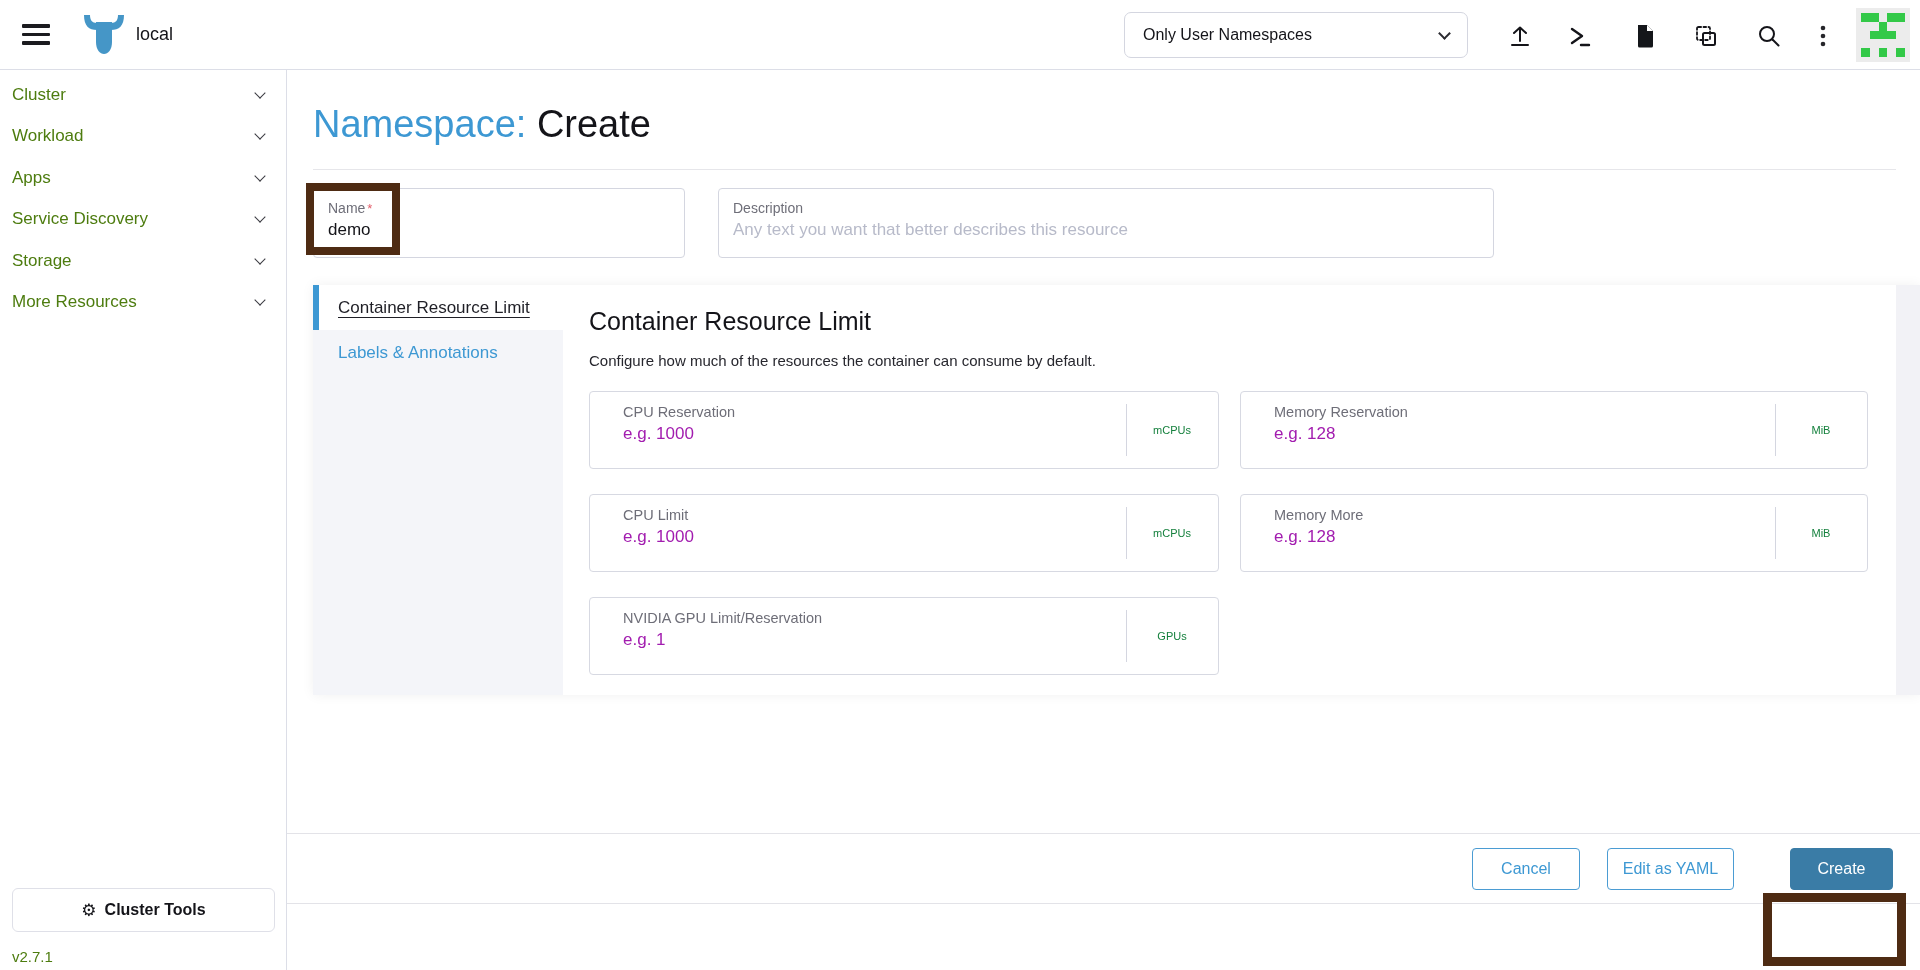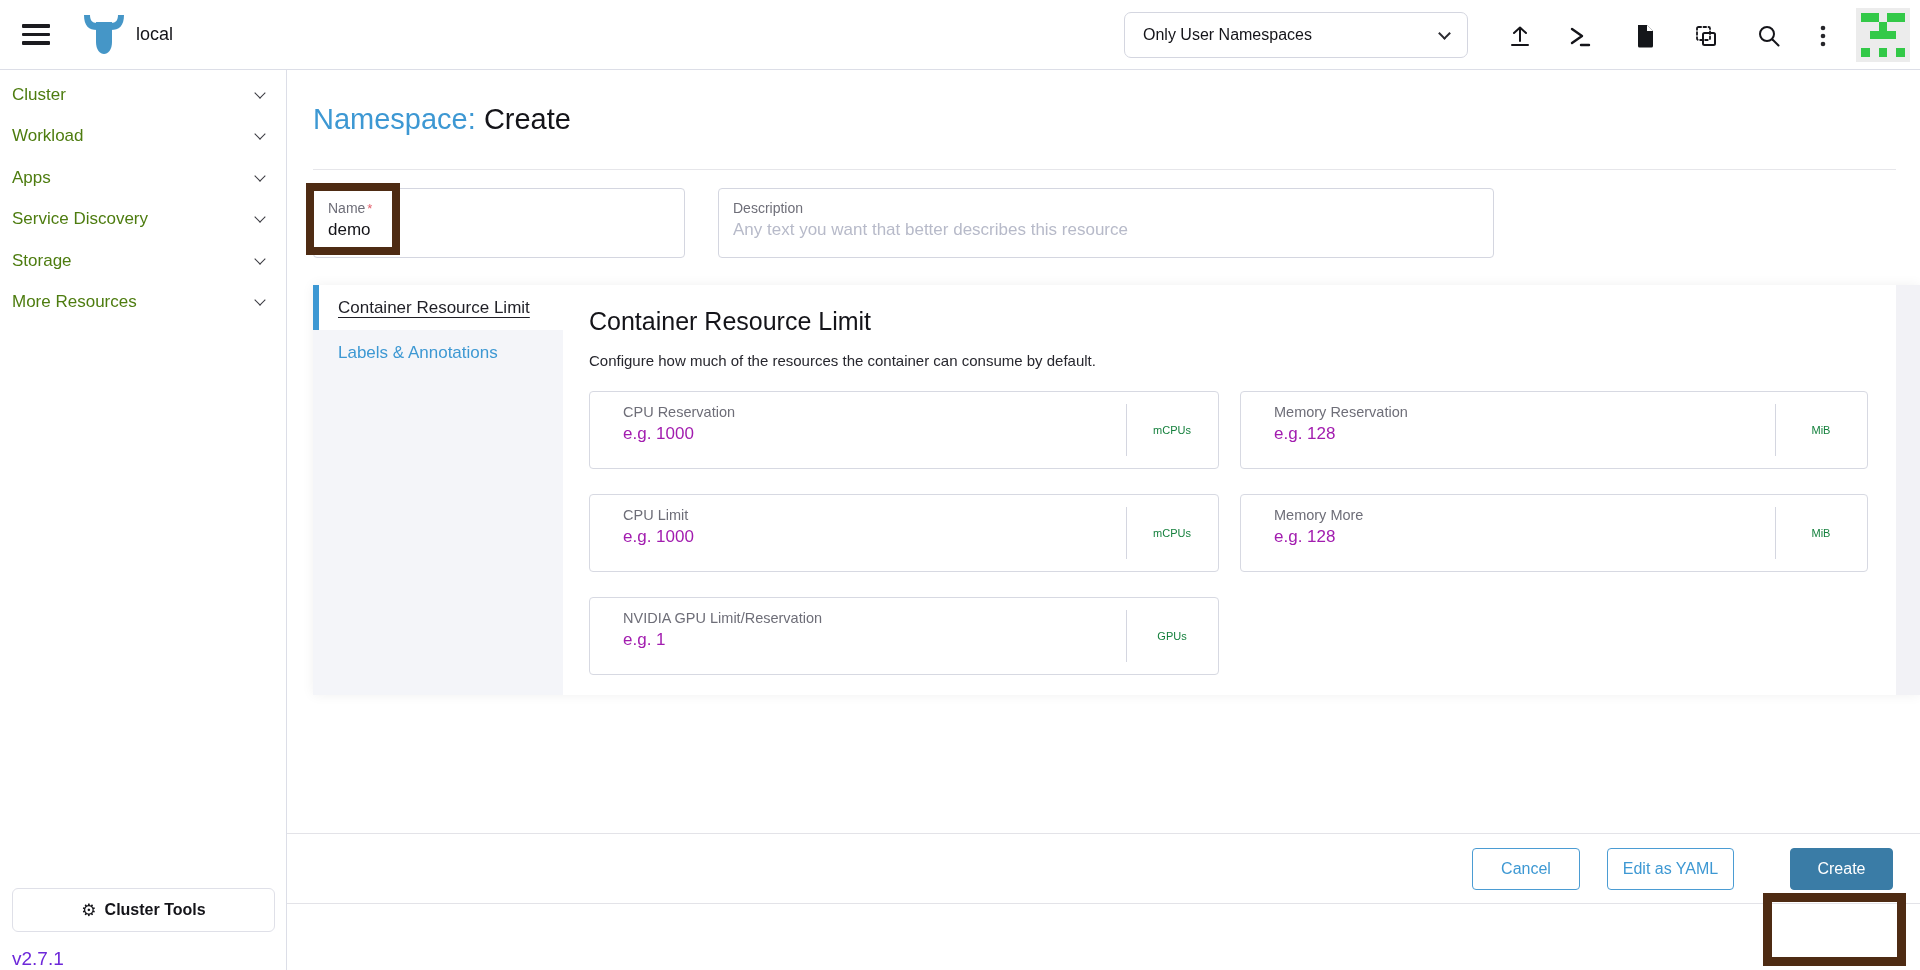--- a/index.html
+++ b/index.html
@@ -29,25 +29,25 @@
   #sidebar { position:absolute; top:70px; left:0; width:287px; height:900px; background:#fff;
              border-right:1px solid #dcdee7; }
   .side-item { height:41px; display:flex; align-items:center; padding:0 22px 0 12px; cursor:pointer; margin-top:0.5px; }
   .side-item:first-child { margin-top:4px; }
   .side-item .lbl { flex:1; font-size:17px; color:#4d7c0f; }
   .side-item .chev { width:8px; height:8px; border-width:1.8px; border-color:#3a3a40; }
   #cluster-tools { position:absolute; left:12px; top:818px; width:263px; height:44px; border:1px solid #dfe0e8;
                    border-radius:6px; background:#fff; display:flex; align-items:center; justify-content:center;
                    gap:8px; font-size:16px; font-weight:700; color:#141419; cursor:pointer; }
   #cluster-tools .gear { font-family:"DejaVu Sans",sans-serif; font-size:17px; font-weight:400; }
-  #version { position:absolute; left:12px; top:878px; font-size:19px; color:#6d28d9; }
+  #version { position:absolute; left:12px; top:878px; font-size:15px; color:#4d7c0f; }
 
   
   #main { position:absolute; top:70px; left:287px; width:1633px; height:900px; background:#fff; }
-  #page-title { position:absolute; left:26px; top:33px; font-size:29px; }
+  #page-title { position:absolute; left:26px; top:33px; font-size:38px; }
   #page-title .pfx { color:#3d98d3; }
   #page-title .act { color:#141419; }
   #title-divider { position:absolute; left:26px; top:99px; width:1583px; height:1px; background:#e6e6ea; }
 
   .big-field { position:absolute; top:118px; height:70px; border:1px solid #d4d6e0; border-radius:4px;
                background:#fff; padding:11px 14px; }
   #name-field { left:26px; width:372px; }
   #desc-field { left:431px; width:776px; }
   .big-field .flabel { font-size:14px; color:#6e6e78; }
   .big-field .req { color:#e4606d; margin-left:2px; font-size:13px; }

